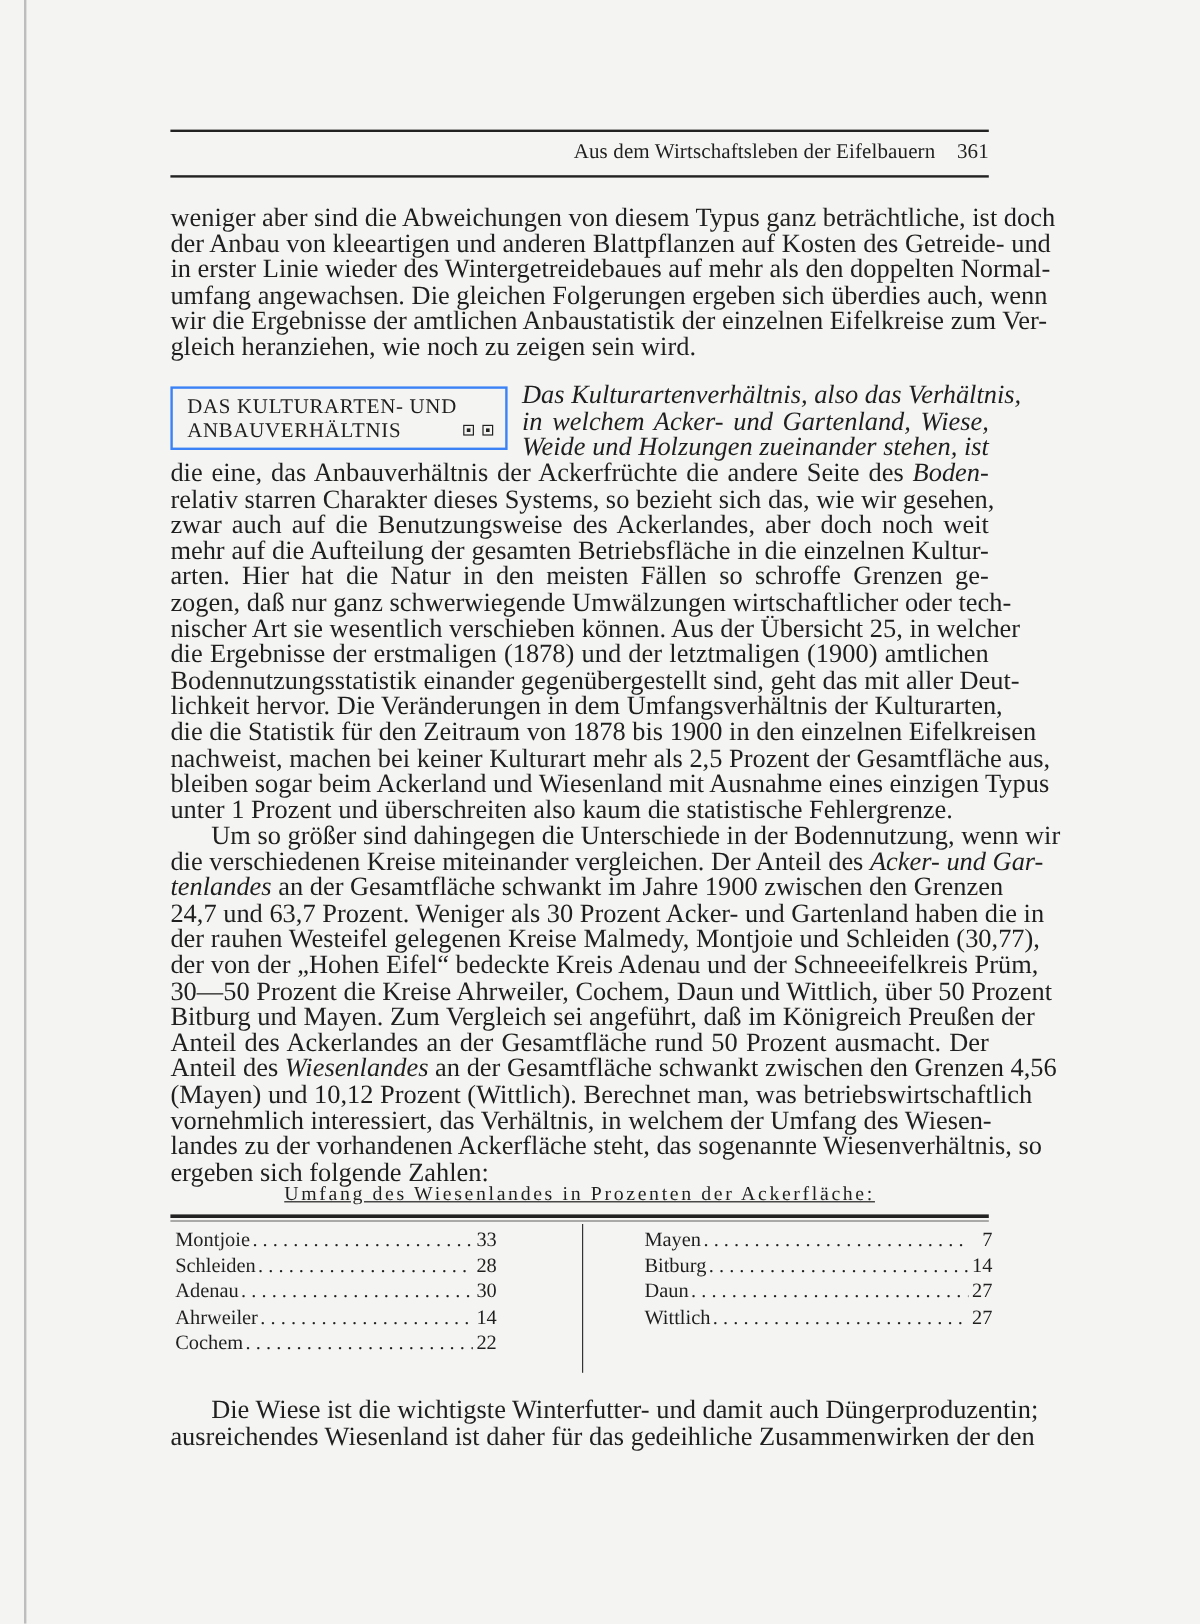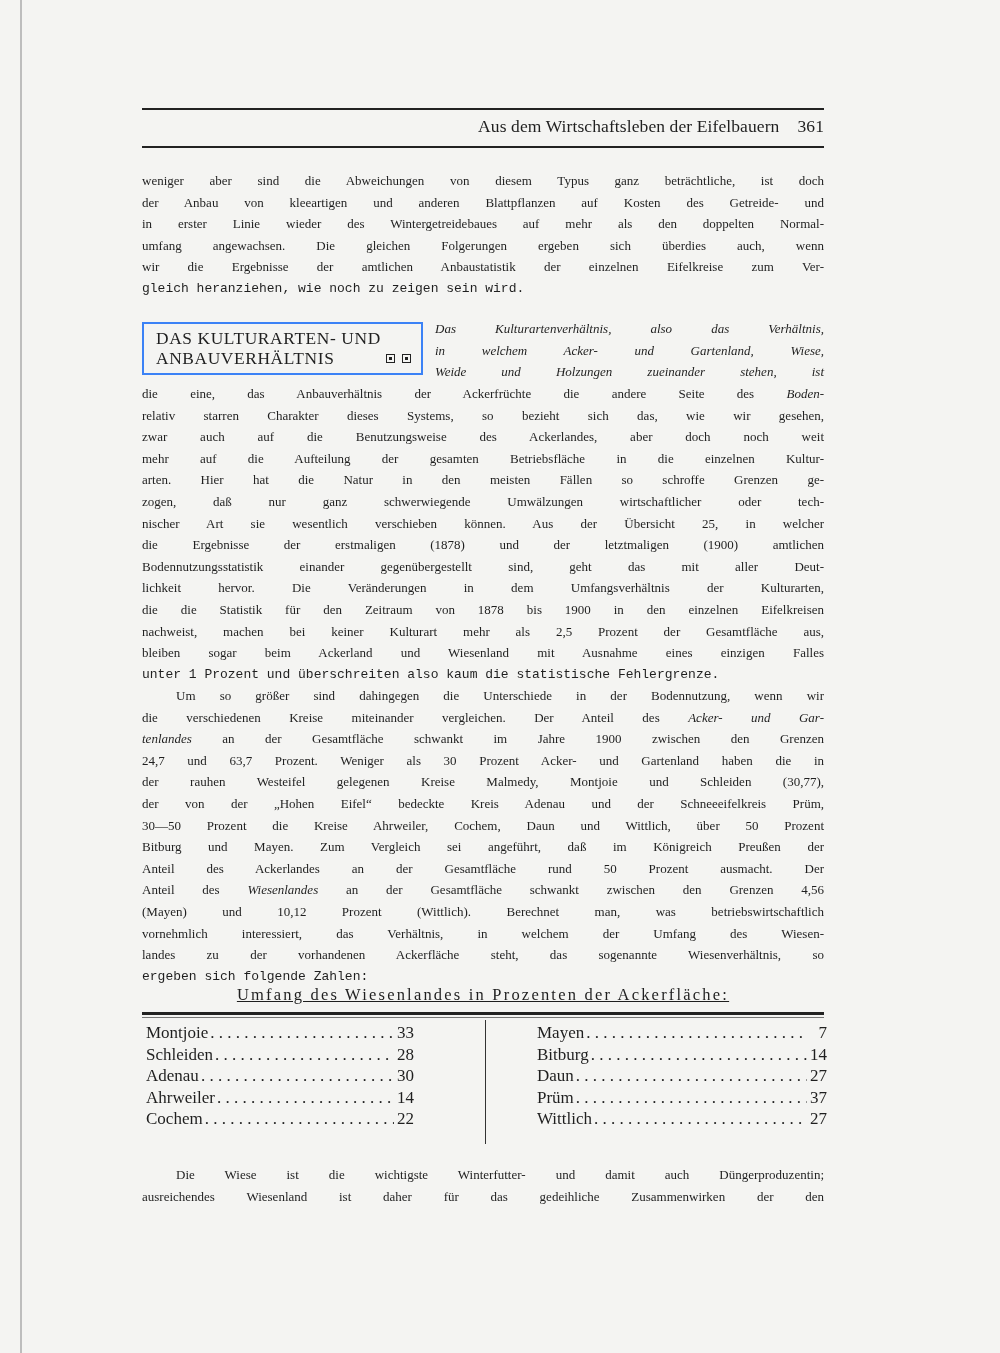--- a/index.html
+++ b/index.html
@@ -8,25 +8,25 @@
     font-family: "Liberation Serif", "DejaVu Serif", serif; color: #1f1f1f;
   }
   .gutter { position: absolute; left: 20px; top: 0; width: 2px; height: 1353px; background: #bdbdbd; }
   .page { position: absolute; left: 142px; top: 0; width: 682px; }
   .rule { position: absolute; left: 0; width: 682px; height: 2px; background: #222; }
   .running-head {
     position: absolute; top: 116px; right: 0; font-size: 17.5px; letter-spacing: 0.1px; white-space: nowrap;
   }
   .running-head .pno { margin-left: 18px; }
   .para {
-    position: absolute; left: 0; width: 682px; font-size: 13px; line-height: 21.6px;
+    position: absolute; left: 0; width: 682px; font-size: 22px; line-height: 21.6px;
     text-align: justify;
   }
   .para .line { display: block; text-align: justify; text-align-last: justify; white-space: nowrap; height: 21.6px; }
-  .para .line.last { text-align-last: left; font-family: Liberation Mono, monospace; }
+  .para .line.last { text-align-last: left; }
   .para .line.indent { padding-left: 34px; }
   .sidebox {
     position: absolute; left: 0; top: 322px; width: 281px; height: 53px;
     border: 2px solid #3b82f6; box-sizing: border-box; padding: 4px 10px 0 12px;
     font-size: 17.4px; line-height: 20px; letter-spacing: 0.6px;
   }
   .sidebox .sq { display: inline-block; width: 7px; height: 7px; border: 1px solid #222; margin-left: 7px; position: relative; top: -1px; }
   .sidebox .sq::after { content: ""; position: absolute; left: 2px; top: 2px; width: 3px; height: 3px; background: #222; }
   .sidebox .row2 { display: flex; justify-content: space-between; }
   .table-title {
@@ -85,21 +85,21 @@
     <span class="line">zwar auch auf die Benutzungsweise des Ackerlandes, aber doch noch weit</span>
     <span class="line">mehr auf die Aufteilung der gesamten Betriebsfläche in die einzelnen Kultur-</span>
     <span class="line">arten. Hier hat die Natur in den meisten Fällen so schroffe Grenzen ge-</span>
     <span class="line">zogen, daß nur ganz schwerwiegende Umwälzungen wirtschaftlicher oder tech-</span>
     <span class="line">nischer Art sie wesentlich verschieben können. Aus der Übersicht 25, in welcher</span>
     <span class="line">die Ergebnisse der erstmaligen (1878) und der letztmaligen (1900) amtlichen</span>
     <span class="line">Bodennutzungsstatistik einander gegenübergestellt sind, geht das mit aller Deut-</span>
     <span class="line">lichkeit hervor. Die Veränderungen in dem Umfangsverhältnis der Kulturarten,</span>
     <span class="line">die die Statistik für den Zeitraum von 1878 bis 1900 in den einzelnen Eifelkreisen</span>
     <span class="line">nachweist, machen bei keiner Kulturart mehr als 2,5 Prozent der Gesamtfläche aus,</span>
-    <span class="line">bleiben sogar beim Ackerland und Wiesenland mit Ausnahme eines einzigen Falles</span>
+    <span class="line">bleiben sogar beim Ackerland und Wiesenland mit Ausnahme eines einzigen Typus</span>
     <span class="line last">unter 1 Prozent und überschreiten also kaum die statistische Fehlergrenze.</span>
   </div>
 
   <div class="para" style="top:685px;">
     <span class="line indent">Um so größer sind dahingegen die Unterschiede in der Bodennutzung, wenn wir</span>
     <span class="line"><span>die verschiedenen Kreise miteinander vergleichen. Der Anteil des </span><em>Acker- und Gar-</em></span>
     <span class="line"><em>tenlandes</em><span> an der Gesamtfläche schwankt im Jahre 1900 zwischen den Grenzen</span></span>
     <span class="line">24,7 und 63,7 Prozent. Weniger als 30 Prozent Acker- und Gartenland haben die in</span>
     <span class="line">der rauhen Westeifel gelegenen Kreise Malmedy, Montjoie und Schleiden (30,77),</span>
     <span class="line">der von der „Hohen Eifel“ bedeckte Kreis Adenau und der Schneeeifelkreis Prüm,</span>
@@ -156,25 +156,20 @@
         <span class="name">Bitburg</span>
         <span class="dots"></span>
         <span class="val">14</span>
       </div>
     <div class="trow">
         <span class="name">Daun</span>
         <span class="dots"></span>
         <span class="val">27</span>
       </div>
     <div class="trow">
-        <span class="name">Prüm</span>
-        <span class="dots"></span>
-        <span class="val">37</span>
-      </div>
-    <div class="trow">
         <span class="name">Wittlich</span>
         <span class="dots"></span>
         <span class="val">27</span>
       </div>
   </div>
 
   <div class="para" style="top:1164px;">
     <span class="line indent">Die Wiese ist die wichtigste Winterfutter- und damit auch Düngerproduzentin;</span>
     <span class="line">ausreichendes Wiesenland ist daher für das gedeihliche Zusammenwirken der den</span>
   </div>

